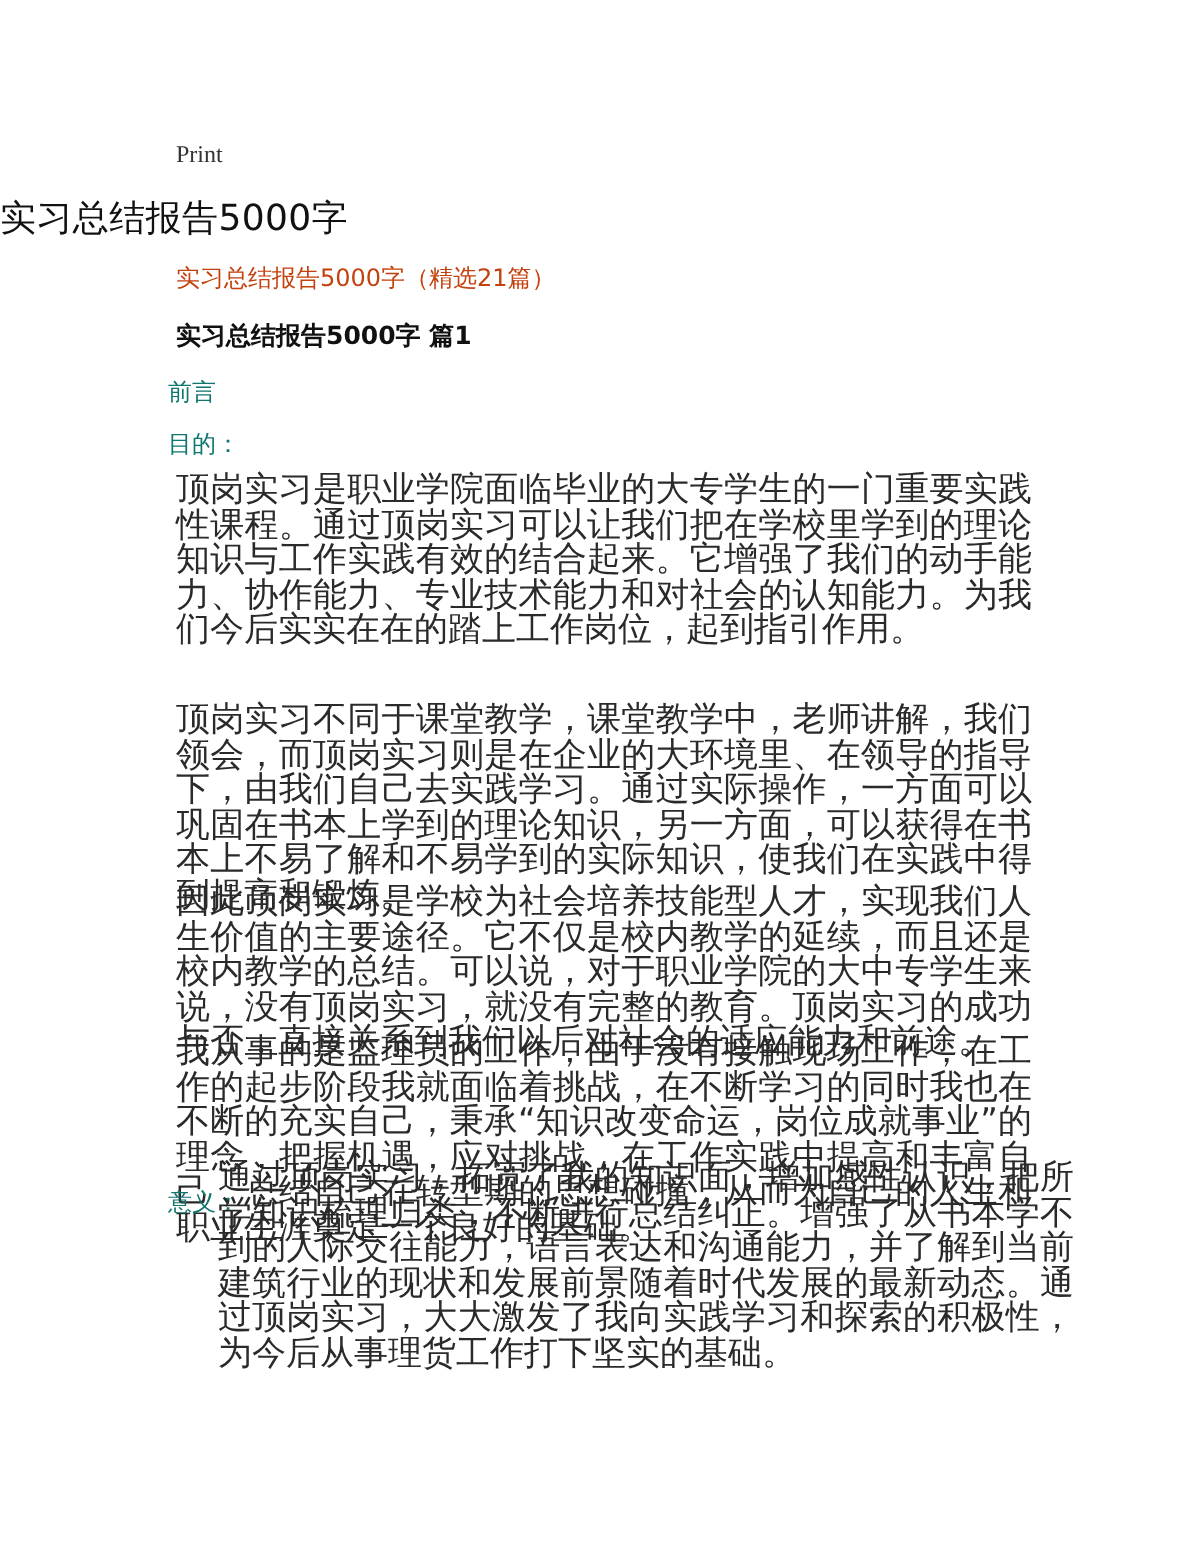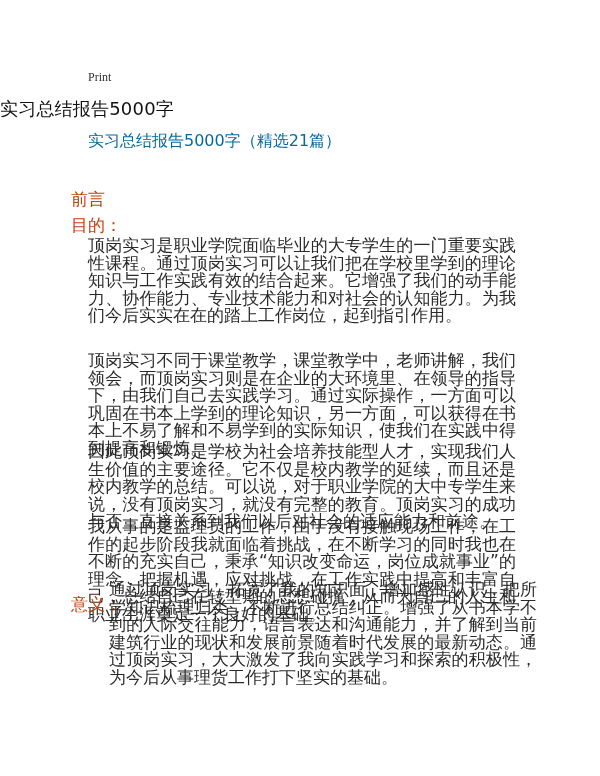--- a/index.html
+++ b/index.html
@@ -13,43 +13,44 @@
       position: absolute; left: 88px; top: 70px;
       font-family: "Liberation Serif", "DejaVu Serif", serif;
       font-size: 12px; color: #333333;
     }
     .doc-title {
       position: absolute; left: 0; width: 600px; top: 97px; text-align: left;
       font-size: 18px; color: #111111; letter-spacing: 0.2px;
     }
     .doc-subtitle {
       position: absolute; left: 88px; top: 131px;
-      font-size: 16px; color: #0369a1;
+      font-size: 12px; color: #c2410c;
     }
     .section-heading {
       position: absolute; left: 88px; top: 160px;
       font-size: 12.5px; font-weight: bold; color: #111111;
     }
     .label-line {
-      position: absolute; left: 71px; font-size: 17px; color: #c2410c;
+      position: absolute; left: 84px; font-size: 12px; color: #0f766e;
     }
     .para {
       position: absolute; left: 88px; width: 428px;
       font-size: 17px; line-height: 17.5px; color: #2a2a2a;
       text-align: justify; text-justify: inter-character;
       margin: 0;
     }
   </style>
 </head>
 <body>
 
 <div class="page">
   <div class="print-label">Print</div>
   <div class="doc-title">实习总结报告5000字</div>
   <div class="doc-subtitle">实习总结报告5000字（精选21篇）</div>
+  <div class="section-heading">实习总结报告5000字 篇1</div>
 
   <div class="label-line" style="top:188px;">前言</div>
   <div class="label-line" style="top:214px;">目的：</div>
 
   <p class="para" style="top:237px;">顶岗实习是职业学院面临毕业的大专学生的一门重要实践性课程。通过顶岗实习可以让我们把在学校里学到的理论知识与工作实践有效的结合起来。它增强了我们的动手能力、协作能力、专业技术能力和对社会的认知能力。为我们今后实实在在的踏上工作岗位，起到指引作用。</p>
   <p class="para" style="top:312px;margin-top:40px;">顶岗实习不同于课堂教学，课堂教学中，老师讲解，我们领会，而顶岗实习则是在企业的大环境里、在领导的指导下，由我们自己去实践学习。通过实际操作，一方面可以巩固在书本上学到的理论知识，另一方面，可以获得在书本上不易了解和不易学到的实际知识，使我们在实践中得到提高和锻炼。</p>
   <p class="para" style="top:443px;">因此顶岗实习是学校为社会培养技能型人才，实现我们人生价值的主要途径。它不仅是校内教学的延续，而且还是校内教学的总结。可以说，对于职业学院的大中专学生来说，没有顶岗实习，就没有完整的教育。顶岗实习的成功与否，直接关系到我们以后对社会的适应能力和前途。</p>
   <p class="para" style="top:518px;">我从事的是监理员的工作，由于没有接触现场工作，在工作的起步阶段我就面临着挑战，在不断学习的同时我也在不断的充实自己，秉承“知识改变命运，岗位成就事业”的理念，把握机遇，应对挑战，在工作实践中提高和丰富自己，总结自己在转型期的思想碰撞，从而为自己的人生和职业生涯奠定一个良好的基础。</p>
 
   <div class="label-line" style="top:593px;">意义：</div>

